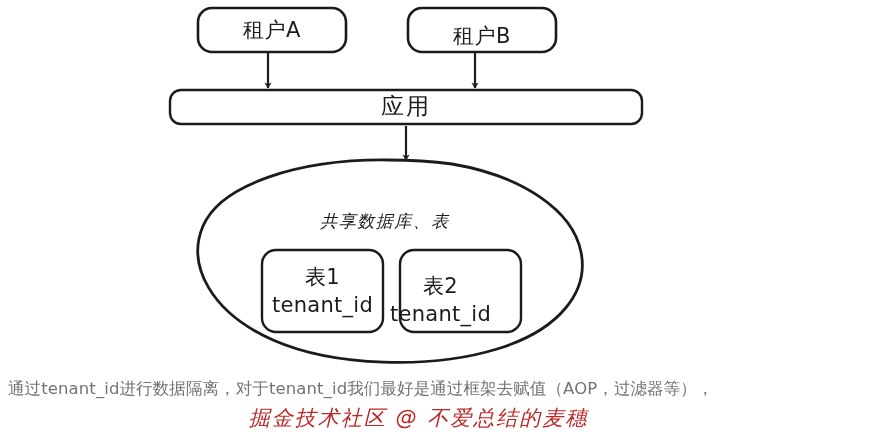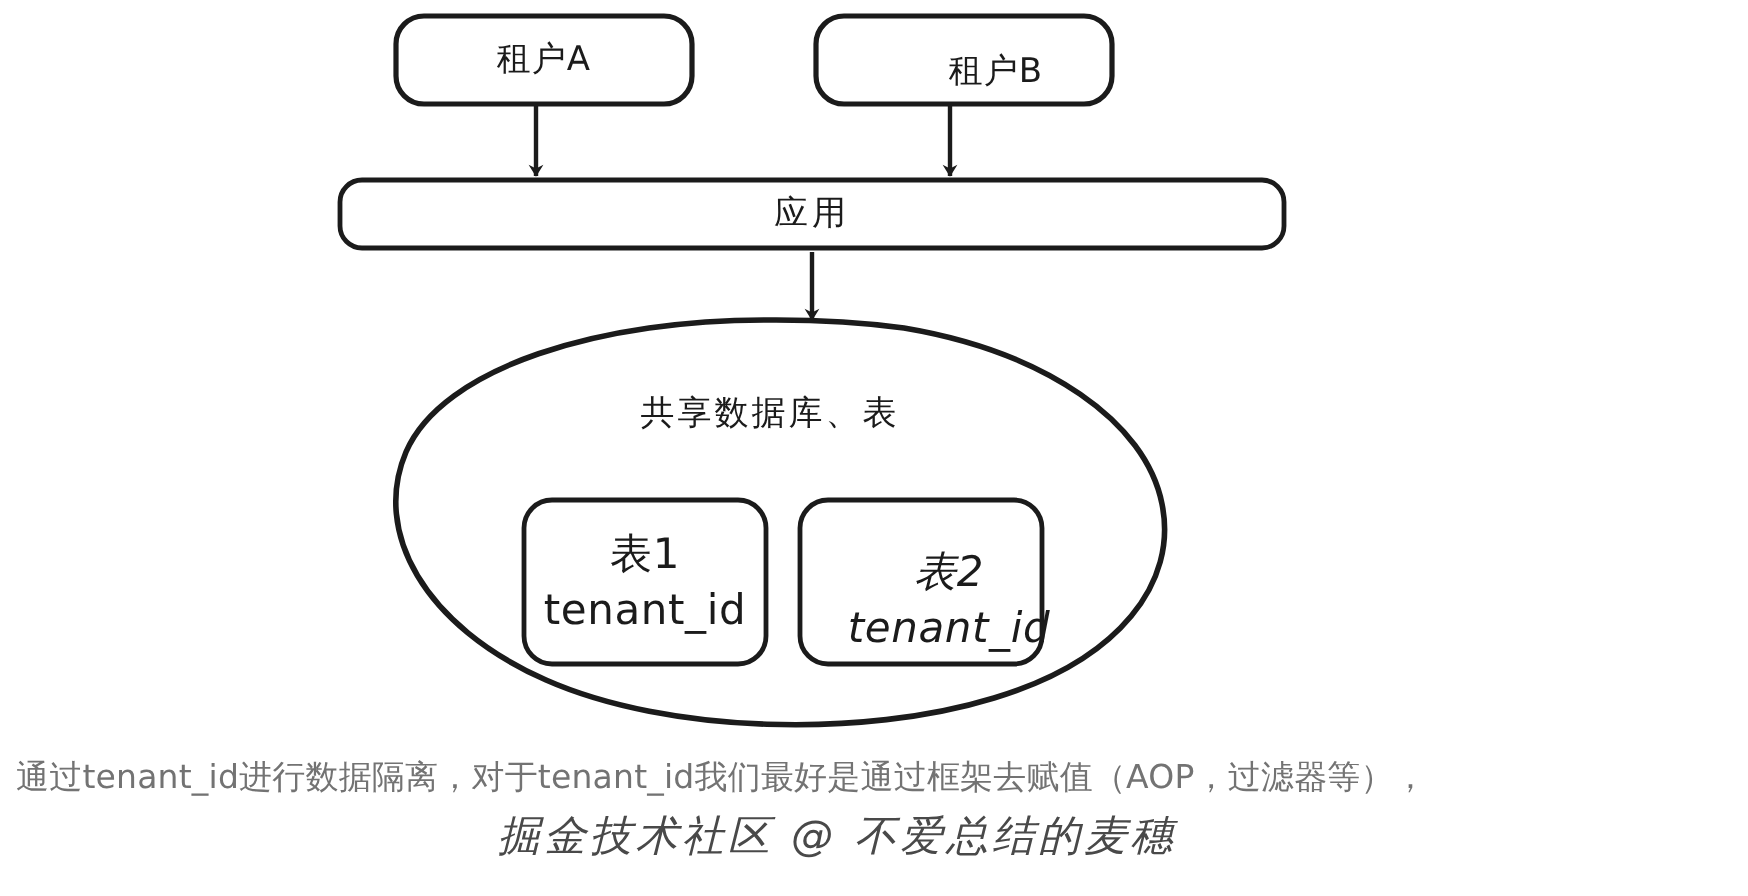--- a/index.html
+++ b/index.html
@@ -34,25 +34,25 @@
     align-items: center;
     justify-content: center;
     text-align: center;
     color: #1b1b1b;
     font-family: "DejaVu Sans", sans-serif;
     white-space: pre-line;
     line-height: 1.18;
     pointer-events: none;
   }
   .tenant-label {
-    font-size: 17px;
+    font-size: 21px;
     letter-spacing: 0.5px;
   }
   .app-label {
-    font-size: 17px;
+    font-size: 23px;
     letter-spacing: 2px;
   }
   .db-label {
     font-size: 17px;
     letter-spacing: 1.5px;
   }
   .table-label {
     font-size: 21px;
     line-height: 1.35;
     letter-spacing: 0.3px;
@@ -73,21 +73,21 @@
     white-space: nowrap;
   }
   .watermark {
     position: absolute;
     left: 0;
     top: 404px;
     width: 717px;
     text-align: center;
     padding-left: 120px;
     box-sizing: border-box;
-    color: #404040;
+    color: #b91c1c;
     font-family: "DejaVu Sans", sans-serif;
     font-size: 21px;
     letter-spacing: 2px;
     font-style: italic;
     opacity: 0.95;
     pointer-events: none;
   }
 </style>
 </head>
 <body>
@@ -121,30 +121,30 @@
              C 573 211, 523 176, 452 164
              C 430 161, 409 160, 388 160 Z" fill="#ffffff" stroke="#1b1b1b" stroke-width="2.8" stroke-linecap="round" stroke-linejoin="round"></path>
 
     <rect x="262" y="250" width="121" height="82" rx="14" ry="14" fill="#ffffff" stroke="#1b1b1b" stroke-width="2.4"></rect>
 
     <rect x="400" y="250" width="121" height="82" rx="14" ry="14" fill="#ffffff" stroke="#1b1b1b" stroke-width="2.4"></rect>
   </svg>
 
   <div class="node-text tenant-label" style="left:198px; top:8px; width:148px; height:44px;">租户A</div>
 
-  <div class="node-text tenant-label" style="left:424px; top:8px; width:148px; height:56px;">租户B</div>
+  <div class="node-text tenant-label" style="left:408px; top:8px; width:148px; height:56px;">租户B</div>
 
   <div class="node-text app-label" style="left:170px; top:90px; width:472px; height:34px;">应用</div>
 
-  <div class="node-text db-label" style="left:285px; top:194px; width:200px; height:26px;">共享数据库、表</div>
+  <div class="node-text db-label" style="left:285px; top:208px; width:200px; height:26px;font-style:italic;">共享数据库、表</div>
 
   <div class="node-text table-label" style="left:262px; top:250px; width:121px; height:82px;">表1
 tenant_id</div>
 
-  <div class="node-text table-label" style="left:414px; top:250px; width:121px; height:100px;font-style:italic;">表2
+  <div class="node-text table-label" style="left:380px; top:250px; width:121px; height:100px;">表2
 tenant_id</div>
 
   <div class="caption">
     <span class="caption-line">通过tenant_id进行数据隔离，对于tenant_id我们最好是通过框架去赋值（AOP，过滤器等），</span>
   </div>
 
   <div class="watermark">掘金技术社区 @ 不爱总结的麦穗</div>
 
 </div>
 

